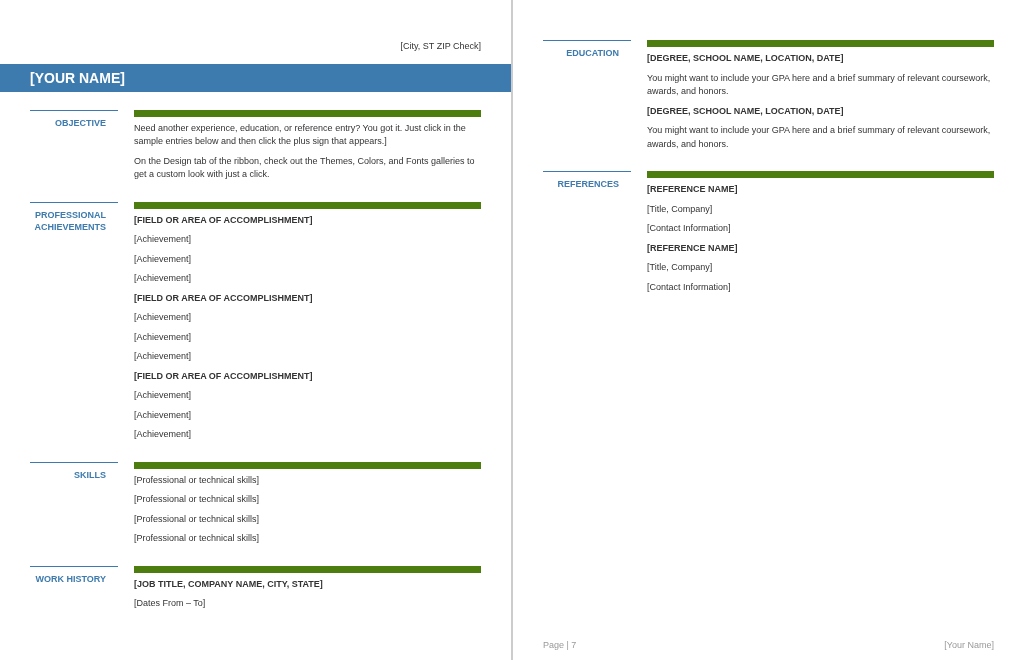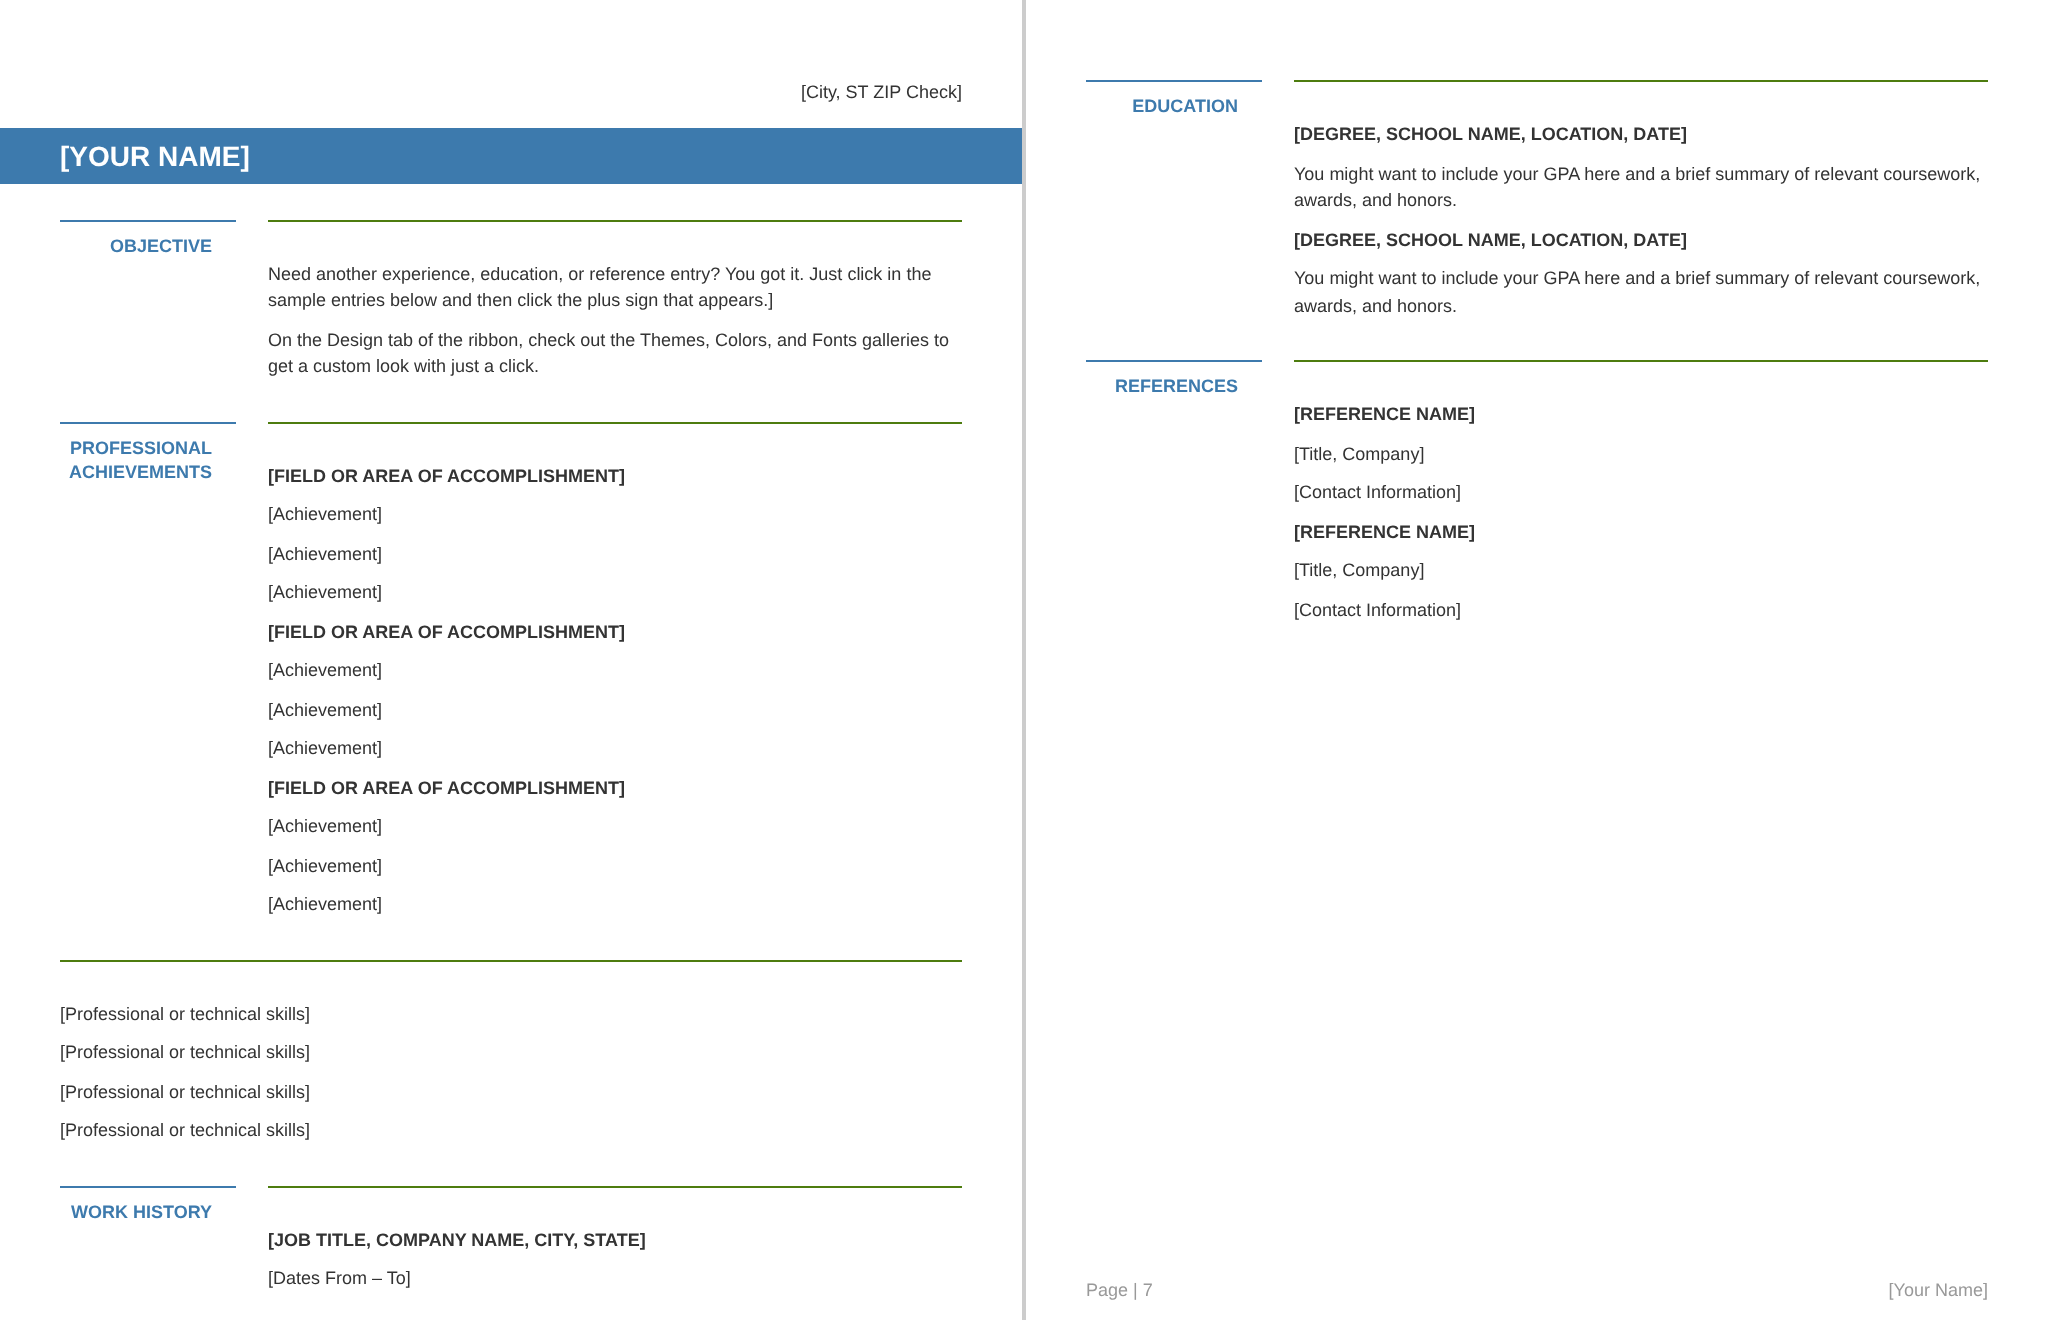--- a/index.html
+++ b/index.html
@@ -56,22 +56,22 @@
     font-weight: bold;
     color: #3d7aad;
     border-top: 1px solid #3d7aad;
     padding-top: 6px;
     line-height: 1.35;
   }
   .section .content {
     flex: 1;
     font-size: 9px;
     color: #333;
-    border-top: 1px solid #4d7c0f;
-    padding-top: 20px;
+    border-top: 7px solid #4d7c0f;
+    padding-top: 5px;
     line-height: 1.5;
   }
   .section .content p { margin-bottom: 6px; }
   .section .content .bold { font-weight: bold; }
   .footer {
     position: absolute;
     bottom: 10px;
     left: 30px;
     right: 30px;
     display: flex;
@@ -114,20 +114,21 @@
         <p>[Achievement]</p>
         <p>[Achievement]</p>
         <p class="bold">[FIELD OR AREA OF ACCOMPLISHMENT]</p>
         <p>[Achievement]</p>
         <p>[Achievement]</p>
         <p>[Achievement]</p>
       </div>
     </div>
 
     <div class="section">
+      <div class="label">SKILLS</div>
       <div class="content">
         <p>[Professional or technical skills]</p>
         <p>[Professional or technical skills]</p>
         <p>[Professional or technical skills]</p>
         <p>[Professional or technical skills]</p>
       </div>
     </div>
 
     <div class="section">
       <div class="label">WORK HISTORY</div>

